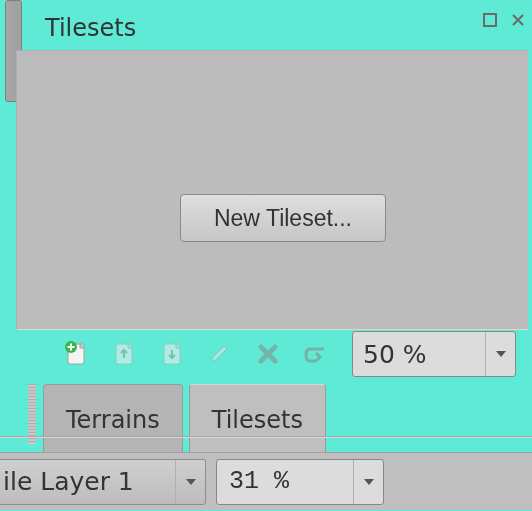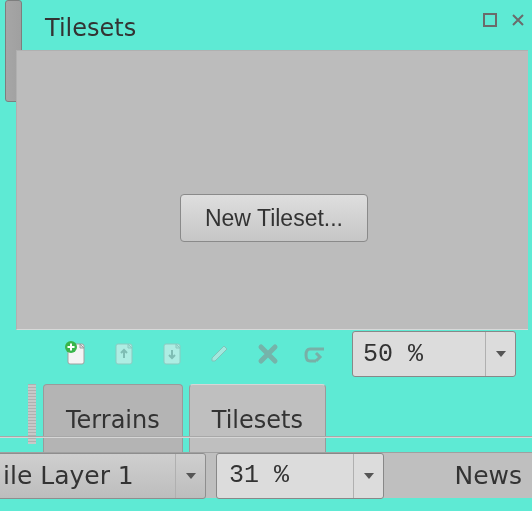--- a/index.html
+++ b/index.html
@@ -43,21 +43,21 @@
     left: 16px; top: 50px;
     width: 512px; height: 280px;
     background: #bcbcbc;
     border-top: 1px solid #b0b0b0;
     border-left: 1px solid #b0b0b0;
     border-bottom: 1px solid #d8d8d8;
   }
   .new-tileset-btn {
     position: absolute;
     left: 180px; top: 194px;
-    width: 188px; height: 48px;
+    width: 206px; height: 48px;
     background: linear-gradient(#dedede, #c6c6c6);
     border: 1px solid #8a8a8a;
     border-radius: 4px;
     font-size: 23px;
     color: #333;
     cursor: pointer;
     padding: 0 14px;
     text-align: center;
   }
   
@@ -78,21 +78,20 @@
   .tb-btn[data-interactable="true"] { cursor: pointer; }
   .zoom-box {
     margin-left: 10px;
     width: 164px; height: 46px;
     background: #dcdcdc;
     border: 1px solid #888;
     border-radius: 3px;
     display: flex;
     align-items: center;
     position: relative;
-    font-family: Liberation Mono, monospace;
   }
   .zoom-val {
     flex: 1;
     padding-left: 10px;
     font-size: 25px;
     color: #333;
   }
   .dd-arrow-box {
     width: 30px; height: 100%;
     display: flex; align-items: center; justify-content: center;
@@ -132,21 +131,21 @@
   .bottom-vert-divider {
     position: absolute;
     left: 28px; top: 384px;
     width: 8px; height: 60px;
     background: repeating-linear-gradient(#b0b0b0, #b0b0b0 1px, #c8c8c8 1px, #c8c8c8 3px);
   }
   
   .bottom-bar {
     position: absolute;
     left: 0; top: 452px;
-    right: 0; height: 46px;
+    right: 0; height: 58px;
     border-top: 1px solid #a0a0a0;
     background: #bfbfbf;
     display: flex;
     align-items: center;
     gap: 10px;
   }
   .layer-select {
     margin-left: -14px;
     width: 220px; height: 46px;
     background: linear-gradient(#cfcfcf, #bdbdbd);
@@ -278,16 +277,15 @@
       <div class="dd-arrow-box" data-interactable="true">
           <div class="dd-tri"></div>
         </div>
     </div>
     <div class="pct-box" data-interactable="true">
       <div class="pct-val" data-interactable="true">31 %</div>
       <div class="dd-arrow-box" data-interactable="true">
           <div class="dd-tri"></div>
         </div>
     </div>
-    <div class="news-lbl" data-interactable="true">News</div>
   </div>
 
 </div>
 
 </body></html>

